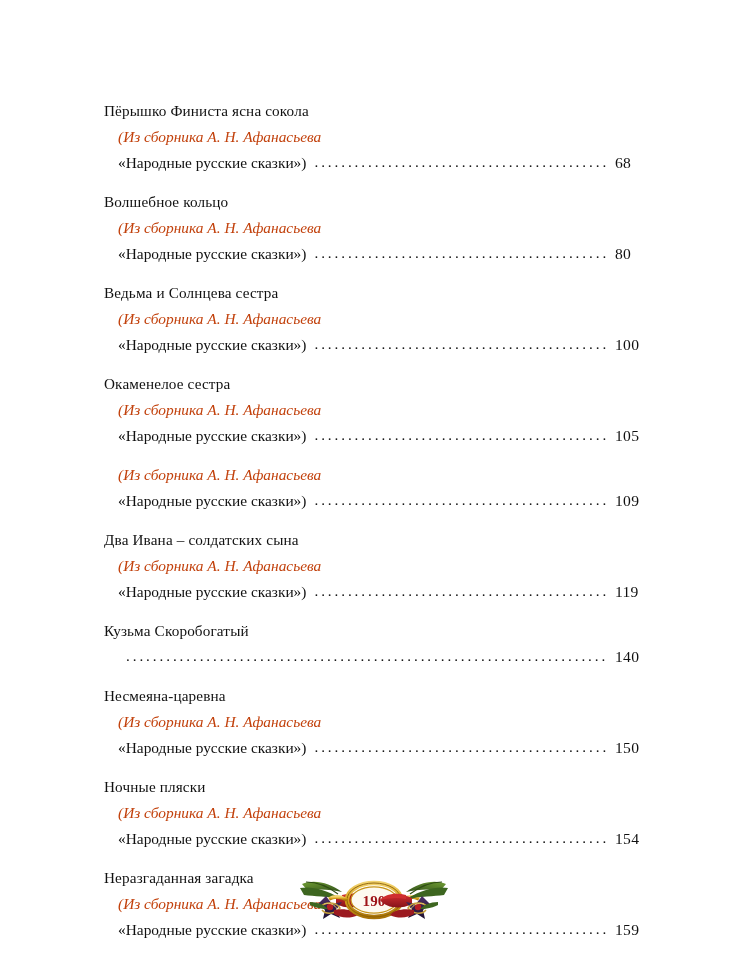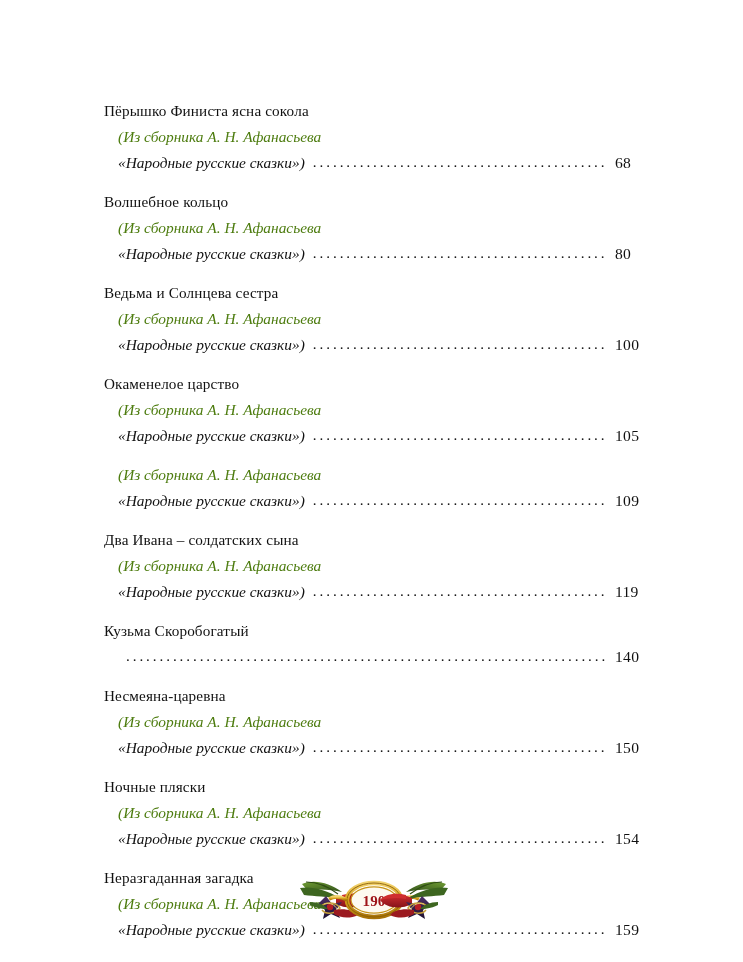--- a/index.html
+++ b/index.html
@@ -46,32 +46,31 @@
     color: #111111;
   }
 
   
   .entry-source {
     font-style: italic;
     font-size: 15.4px;
     line-height: 26px;
     padding-left: 14px;
     white-space: nowrap;
-    color: #4d7c0f;
+    color: #c2410c;
   }
 
   
   .leader-row {
     display: flex;
     align-items: baseline;
     padding-left: 14px;
     line-height: 26px;
   }
   .leader-row .src-text {
-    font-style: italic;
     font-size: 15.4px;
     white-space: nowrap;
     flex: 0 0 auto;
     color: #111111;
   }
   .leader-row .dots {
     flex: 1 1 auto;
     overflow: hidden;
     margin: 0 7px 0 8px;
     font-style: normal;
@@ -136,21 +135,21 @@
       <div class="toc-entry">
         <div class="entry-title">Ведьма и Солнцева сестра</div>
         <div class="entry-source">(Из сборника А. Н. Афанасьева</div>
         <div class="leader-row">
           <span class="src-text">«Народные русские сказки»)</span>
           <span class="dots">.........................................................................................</span>
           <span class="pageno">100</span>
         </div>
       </div>
       <div class="toc-entry">
-        <div class="entry-title">Окаменелое царство</div>
+        <div class="entry-title">Окаменелое сестра</div>
         <div class="entry-source">(Из сборника А. Н. Афанасьева</div>
         <div class="leader-row">
           <span class="src-text">«Народные русские сказки»)</span>
           <span class="dots">.........................................................................................</span>
           <span class="pageno">105</span>
         </div>
       </div>
       <div class="toc-entry">
         <div class="entry-source">(Из сборника А. Н. Афанасьева</div>
         <div class="leader-row">

